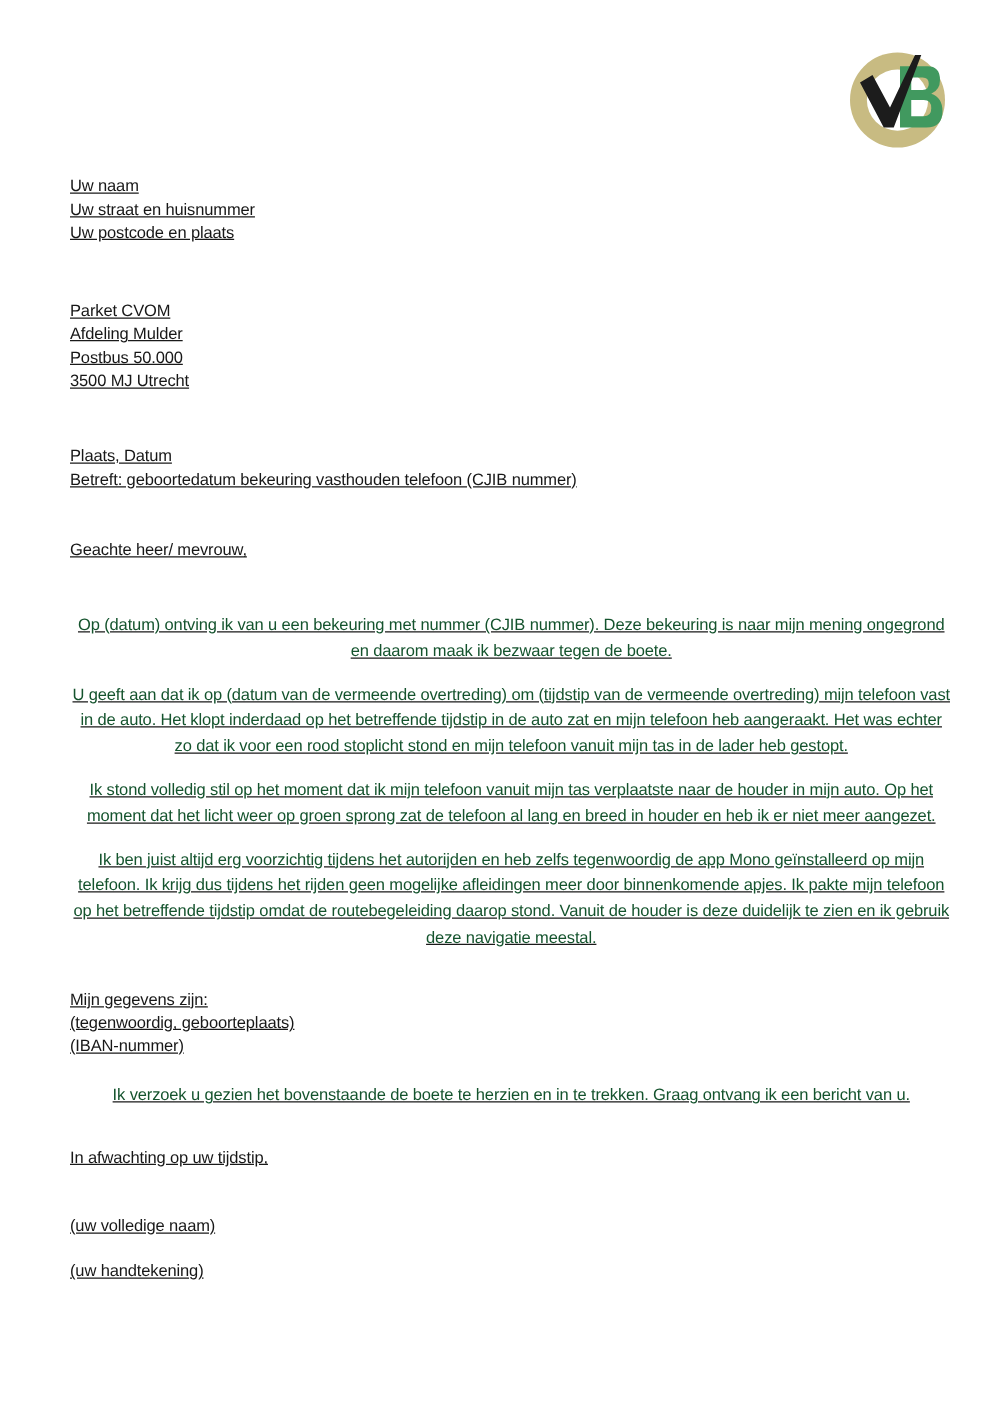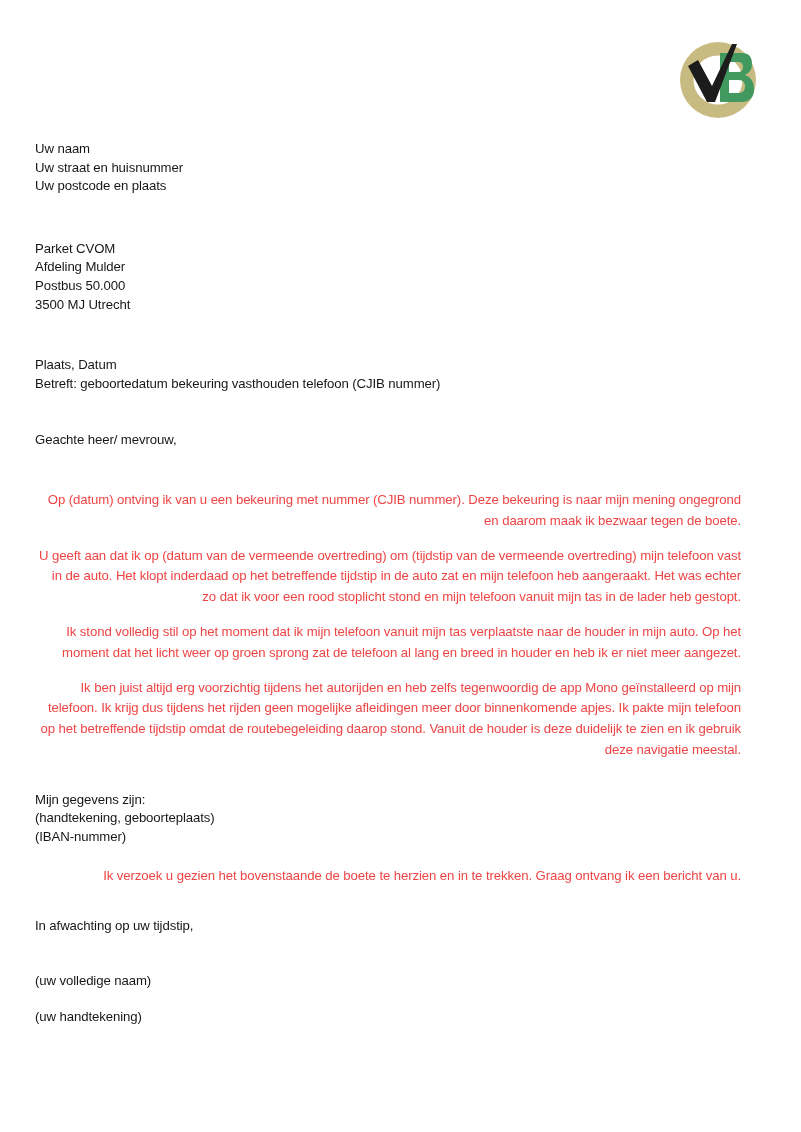--- a/index.html
+++ b/index.html
@@ -26,41 +26,42 @@
     top: 38px;
     left: 676px;
     width: 84px;
     height: 84px;
   }
   .logo svg { display: block; width: 84px; height: 84px; }
 
   
   .letter {
     position: absolute;
-    left: 35px;
+    left: 56px;
     top: 140px;
     width: 706px;
+    text-decoration: underline;
   }
 
   .block { margin: 0; }
 
   .line {
     font-size: 13.2px;
     line-height: 18.6px;
     letter-spacing: -0.1px;
     white-space: pre-wrap;
     color: #171717;
   }
 
   .para {
     font-size: 13.2px;
     line-height: 20.8px;
     letter-spacing: -0.1px;
-    text-align: right;
-    color: #ef4444;
+    text-align: center;
+    color: #14532d;
   }
 
   
   .gap-sender   { height: 44px; }
   .gap-recip    { height: 42px; }
   .gap-subject  { height: 38px; }
   .gap-greeting { height: 40px; }
   .gap-para     { height: 14px; }
   .gap-data     { height: 30px; }
   .gap-req      { height: 20px; }
@@ -125,21 +126,21 @@
 
     <div class="para">Ik stond volledig stil op het moment dat ik mijn telefoon vanuit mijn tas verplaatste naar de houder in mijn auto. Op het moment dat het licht weer op groen sprong zat de telefoon al lang en breed in houder en heb ik er niet meer aangezet.</div>
     <div class="gap-para"></div>
 
     <div class="para">Ik ben juist altijd erg voorzichtig tijdens het autorijden en heb zelfs tegenwoordig de app Mono geïnstalleerd op mijn telefoon. Ik krijg dus tijdens het rijden geen mogelijke afleidingen meer door binnenkomende apjes. Ik pakte mijn telefoon op het betreffende tijdstip omdat de routebegeleiding daarop stond. Vanuit de houder is deze duidelijk te zien en ik gebruik deze navigatie meestal.</div>
 
     <div class="gap-data"></div>
 
     <div class="block">
       <div class="line">Mijn gegevens zijn:</div>
-      <div class="line">(handtekening, geboorteplaats)</div>
+      <div class="line">(tegenwoordig, geboorteplaats)</div>
       <div class="line">(IBAN-nummer)</div>
     </div>
 
     <div class="gap-req"></div>
 
     <div class="para">Ik verzoek u gezien het bovenstaande de boete te herzien en in te trekken. Graag ontvang ik een bericht van u.</div>
 
     <div class="gap-sign"></div>
 
     <div class="line">In afwachting op uw tijdstip,</div>

